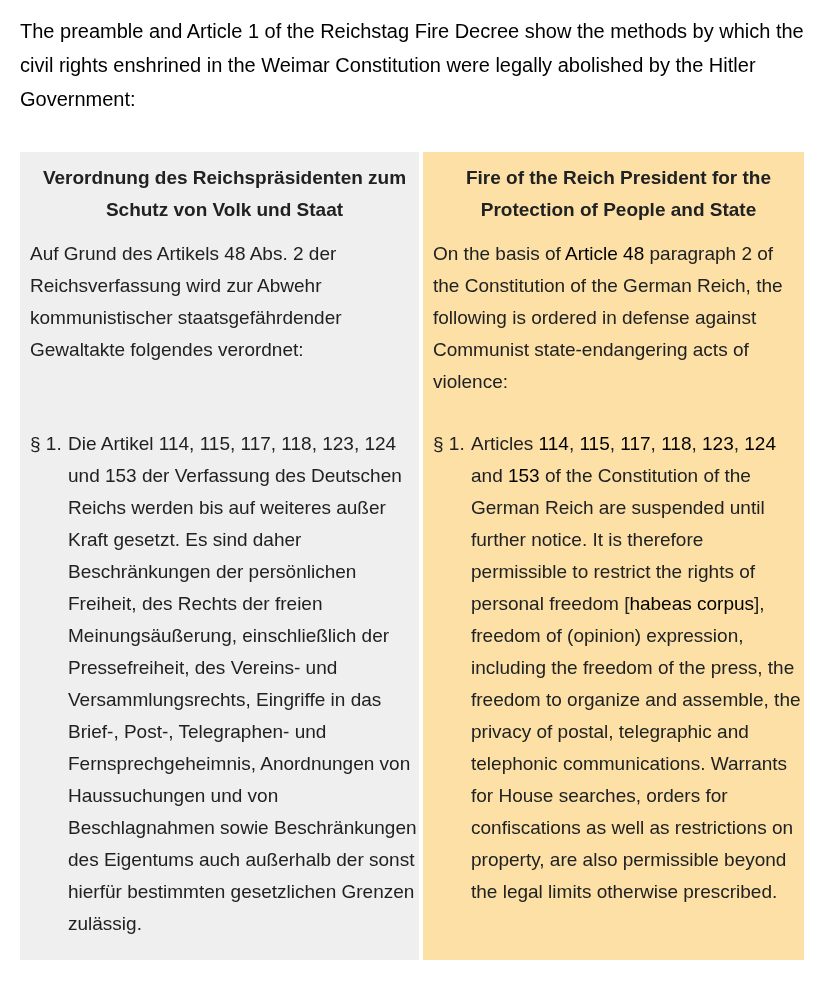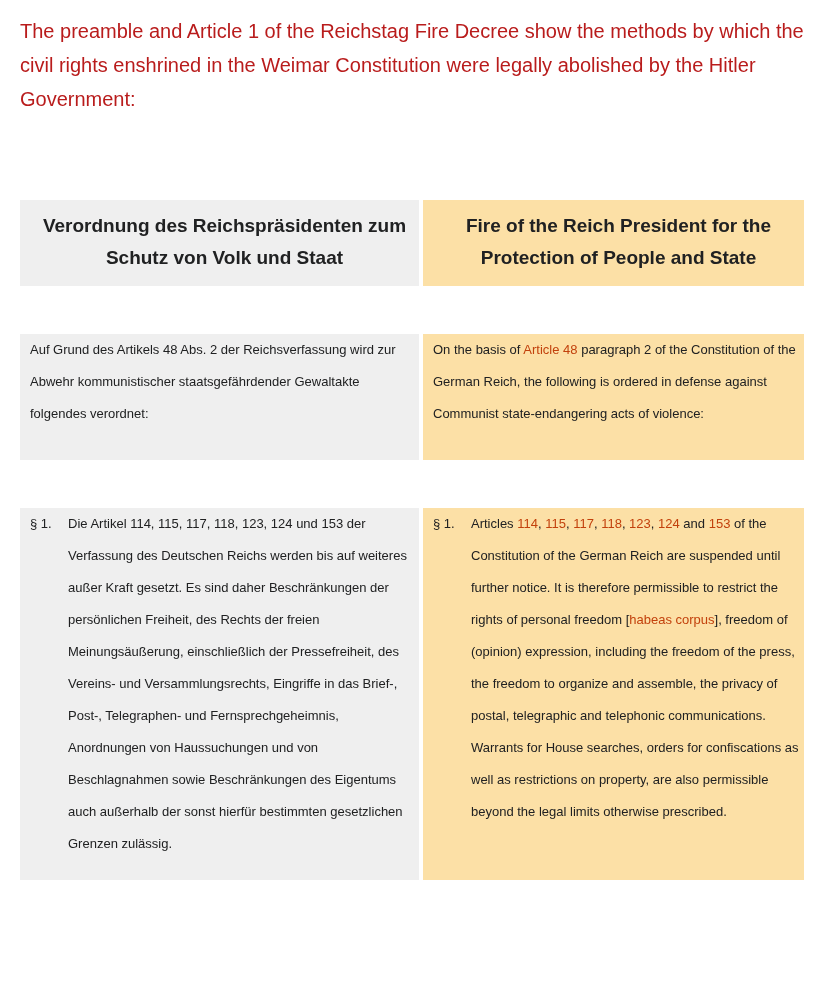--- a/index.html
+++ b/index.html
@@ -14,69 +14,68 @@
     font-family: "Liberation Sans", "DejaVu Sans", sans-serif;
     color: #202122;
     box-sizing: border-box;
     overflow: hidden;
   }
   .intro {
     margin: 0;
     padding: 14px 20px 0 20px;
     font-size: 20px;
     line-height: 34px;
-    color: #b91c1c;
+    color: #000000;
   }
   .cmp-table {
     display: grid;
     grid-template-columns: 399px 381px;
     column-gap: 4px;
     margin: 36px 20px 0 20px;
   }
   .cell {
     padding-left: 10px;
     box-sizing: border-box;
-    margin-top: 48px;
   }
   .de { background: #efefef; }
   .en { background: #fce0a6; }
   .title-cell {
     padding-top: 10px;
     padding-bottom: 12px;
   }
   .col-title {
     font-weight: bold;
     font-size: 19px;
     line-height: 32px;
     text-align: center;
     color: #202122;
   }
   .body-cell {
-    font-size: 13px;
+    font-size: 19px;
     line-height: 32px;
     color: #202122;
   }
   .preamble-cell {
     padding-bottom: 30px;
   }
   .section-cell {
     padding-bottom: 20px;
   }
   .sec-row {
     display: flex;
     align-items: flex-start;
   }
   .sec-label {
     flex: 0 0 38px;
   }
   .sec-text {
     flex: 1;
   }
   a.wlink {
-    color: #c2410c;
+    color: #000000;
     text-decoration: none;
     cursor: pointer;
   }
 </style>
 </head>
 <body>
 
 <div class="page">
 
   <p class="intro">The preamble and Article 1 of the Reichstag Fire Decree show the methods by which the civil rights enshrined in the Weimar Constitution were legally abolished by the Hitler Government:</p>

